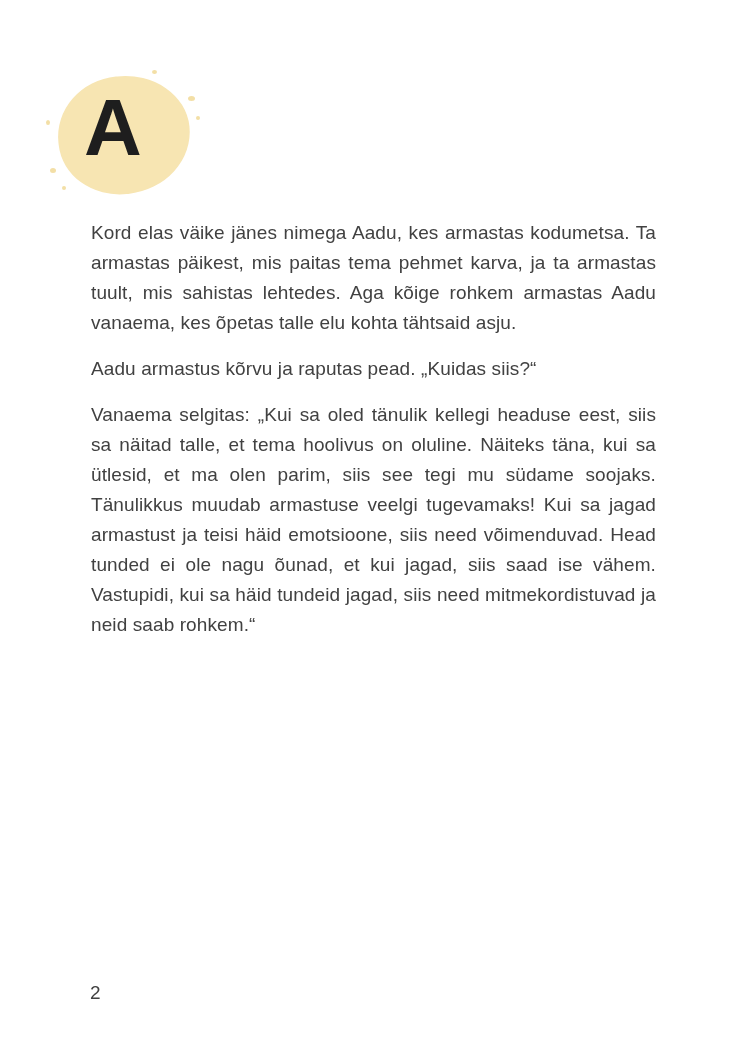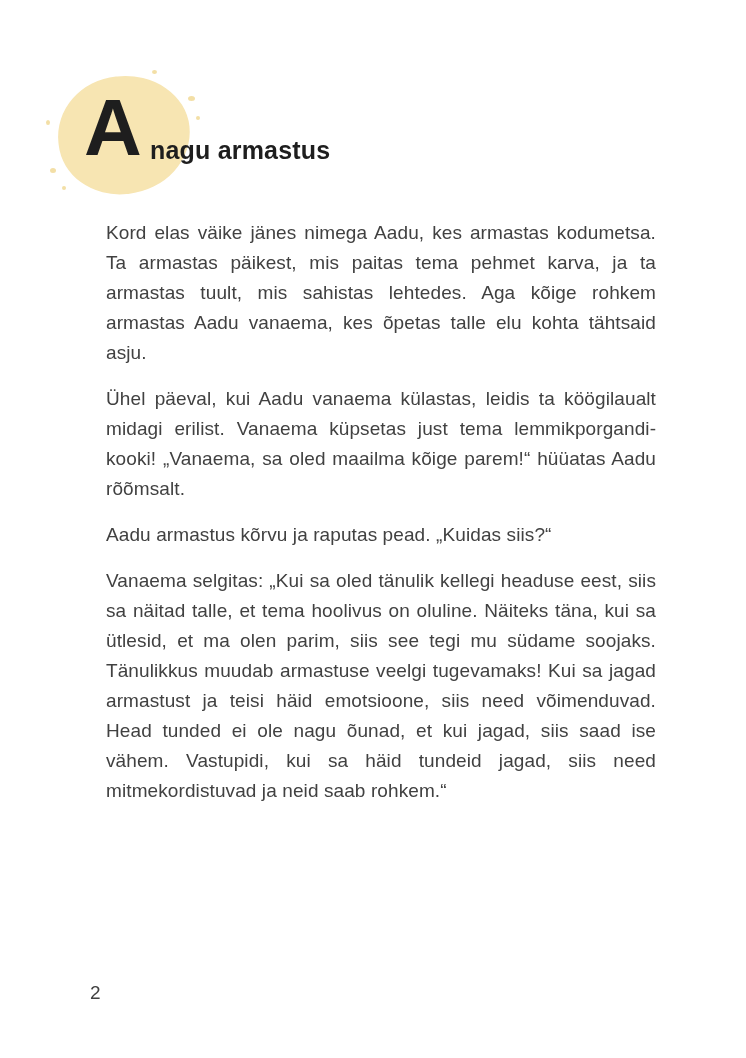--- a/index.html
+++ b/index.html
@@ -64,21 +64,21 @@
     letter-spacing: 0.2px;
   }
   
   .content {
     position: absolute;
     left: 90px;
     top: 218px;
     width: 566px;
   }
   .content p {
-    margin: 0 0 16px 16px;
+    margin: 0 0 16px 1px;
     font-size: 19px;
     line-height: 30px;
     font-weight: 400;
     color: #414141;
     text-align: justify;
     letter-spacing: 0.1px;
     hyphens: manual;
     -webkit-hyphens: manual;
   }
   .page-number {
@@ -96,25 +96,23 @@
 
   <div class="header">
     <div class="brush-circle"></div>
     <div class="speck s1"></div>
     <div class="speck s2"></div>
     <div class="speck s3"></div>
     <div class="speck s4"></div>
     <div class="speck s5"></div>
     <div class="speck s6"></div>
     <div class="drop-cap">A</div>
-    <div class="page-title">nagu armastus</div>
   </div>
 
   <div class="content">
     <p>Kord elas väike jänes nimega Aadu, kes armastas kodumetsa. Ta armastas päikest, mis paitas tema pehmet karva, ja ta armastas tuult, mis sahistas lehtedes. Aga kõige rohkem armastas Aadu vanaema, kes õpetas talle elu kohta tähtsaid asju.</p>
-    <p>Ühel päeval, kui Aadu vanaema külastas, leidis ta köögilaualt midagi erilist. Vanaema küpsetas just tema lemmikporgandi­kooki! „Vanaema, sa oled maailma kõige parem!“ hüüatas Aadu rõõmsalt.</p>
     <p>Aadu armastus kõrvu ja raputas pead. „Kuidas siis?“</p>
     <p>Vanaema selgitas: „Kui sa oled tänulik kellegi headuse eest, siis sa näitad talle, et tema hoolivus on oluline. Näiteks täna, kui sa ütlesid, et ma olen parim, siis see tegi mu südame soojaks. Tänulikkus muudab armastuse veelgi tugevamaks! Kui sa jagad armastust ja teisi häid emotsioone, siis need võimenduvad. Head tunded ei ole nagu õunad, et kui jagad, siis saad ise vähem. Vastupidi, kui sa häid tundeid jagad, siis need mitmekordistuvad ja neid saab rohkem.“</p>
   </div>
 
   <div class="page-number">2</div>
 
 </div>
 
 </body></html>

